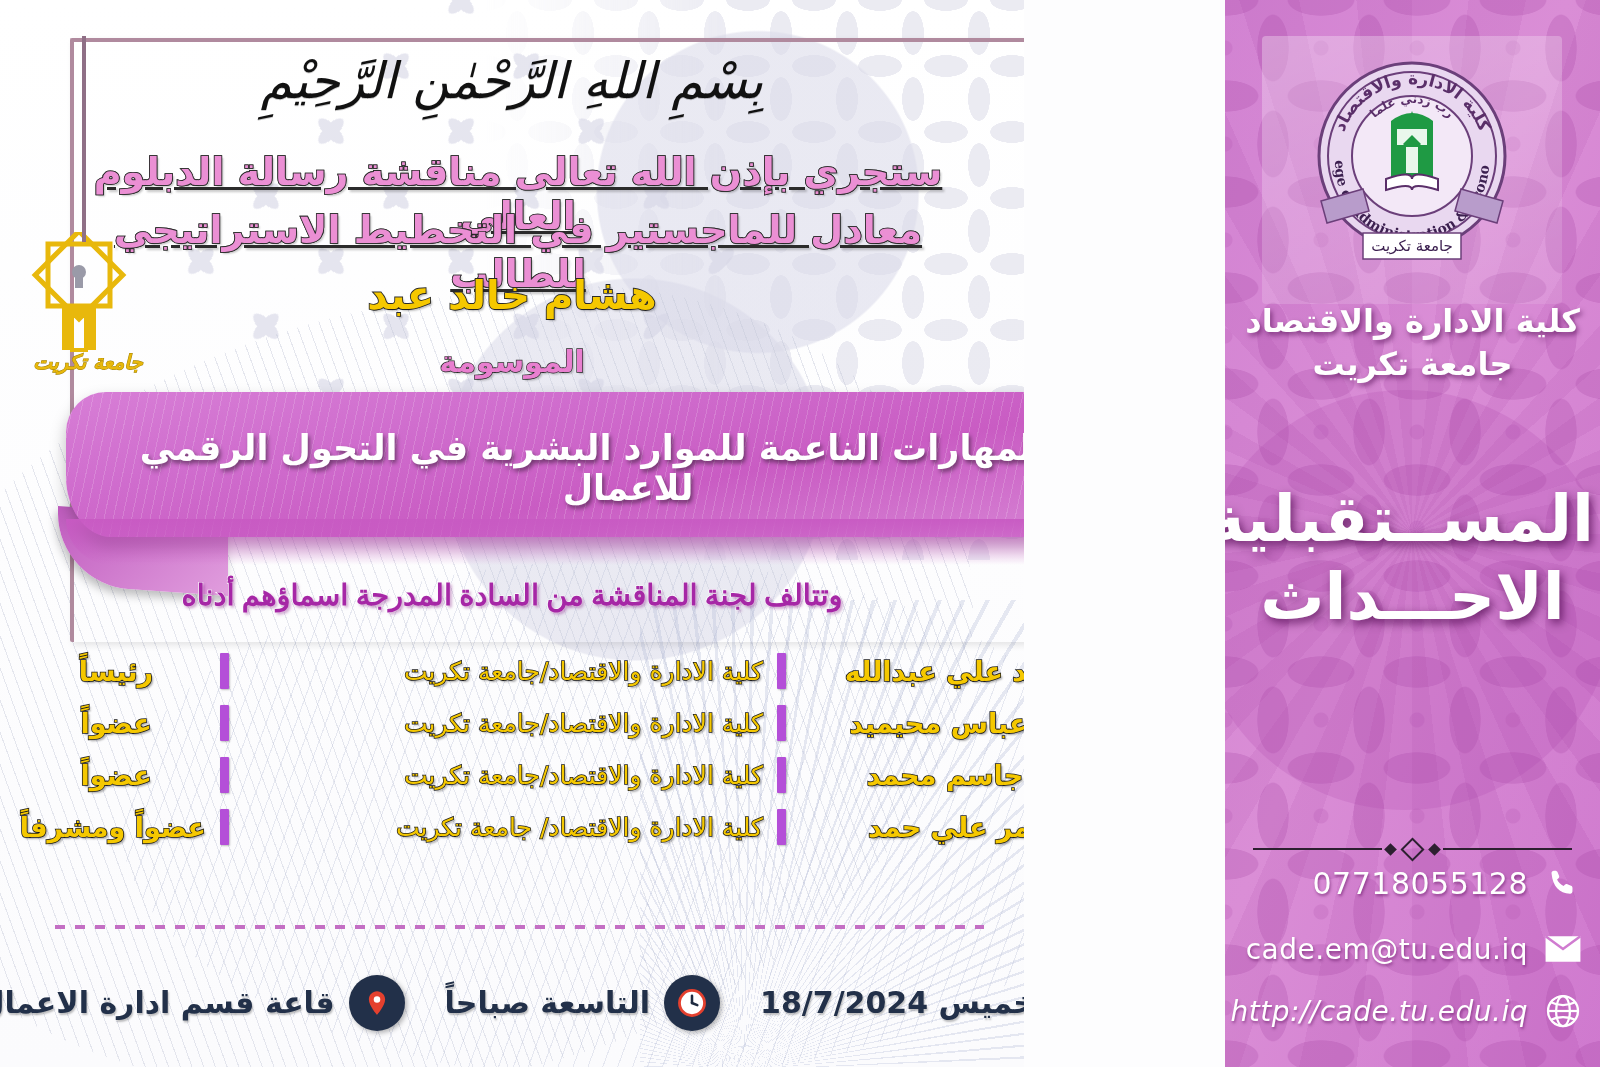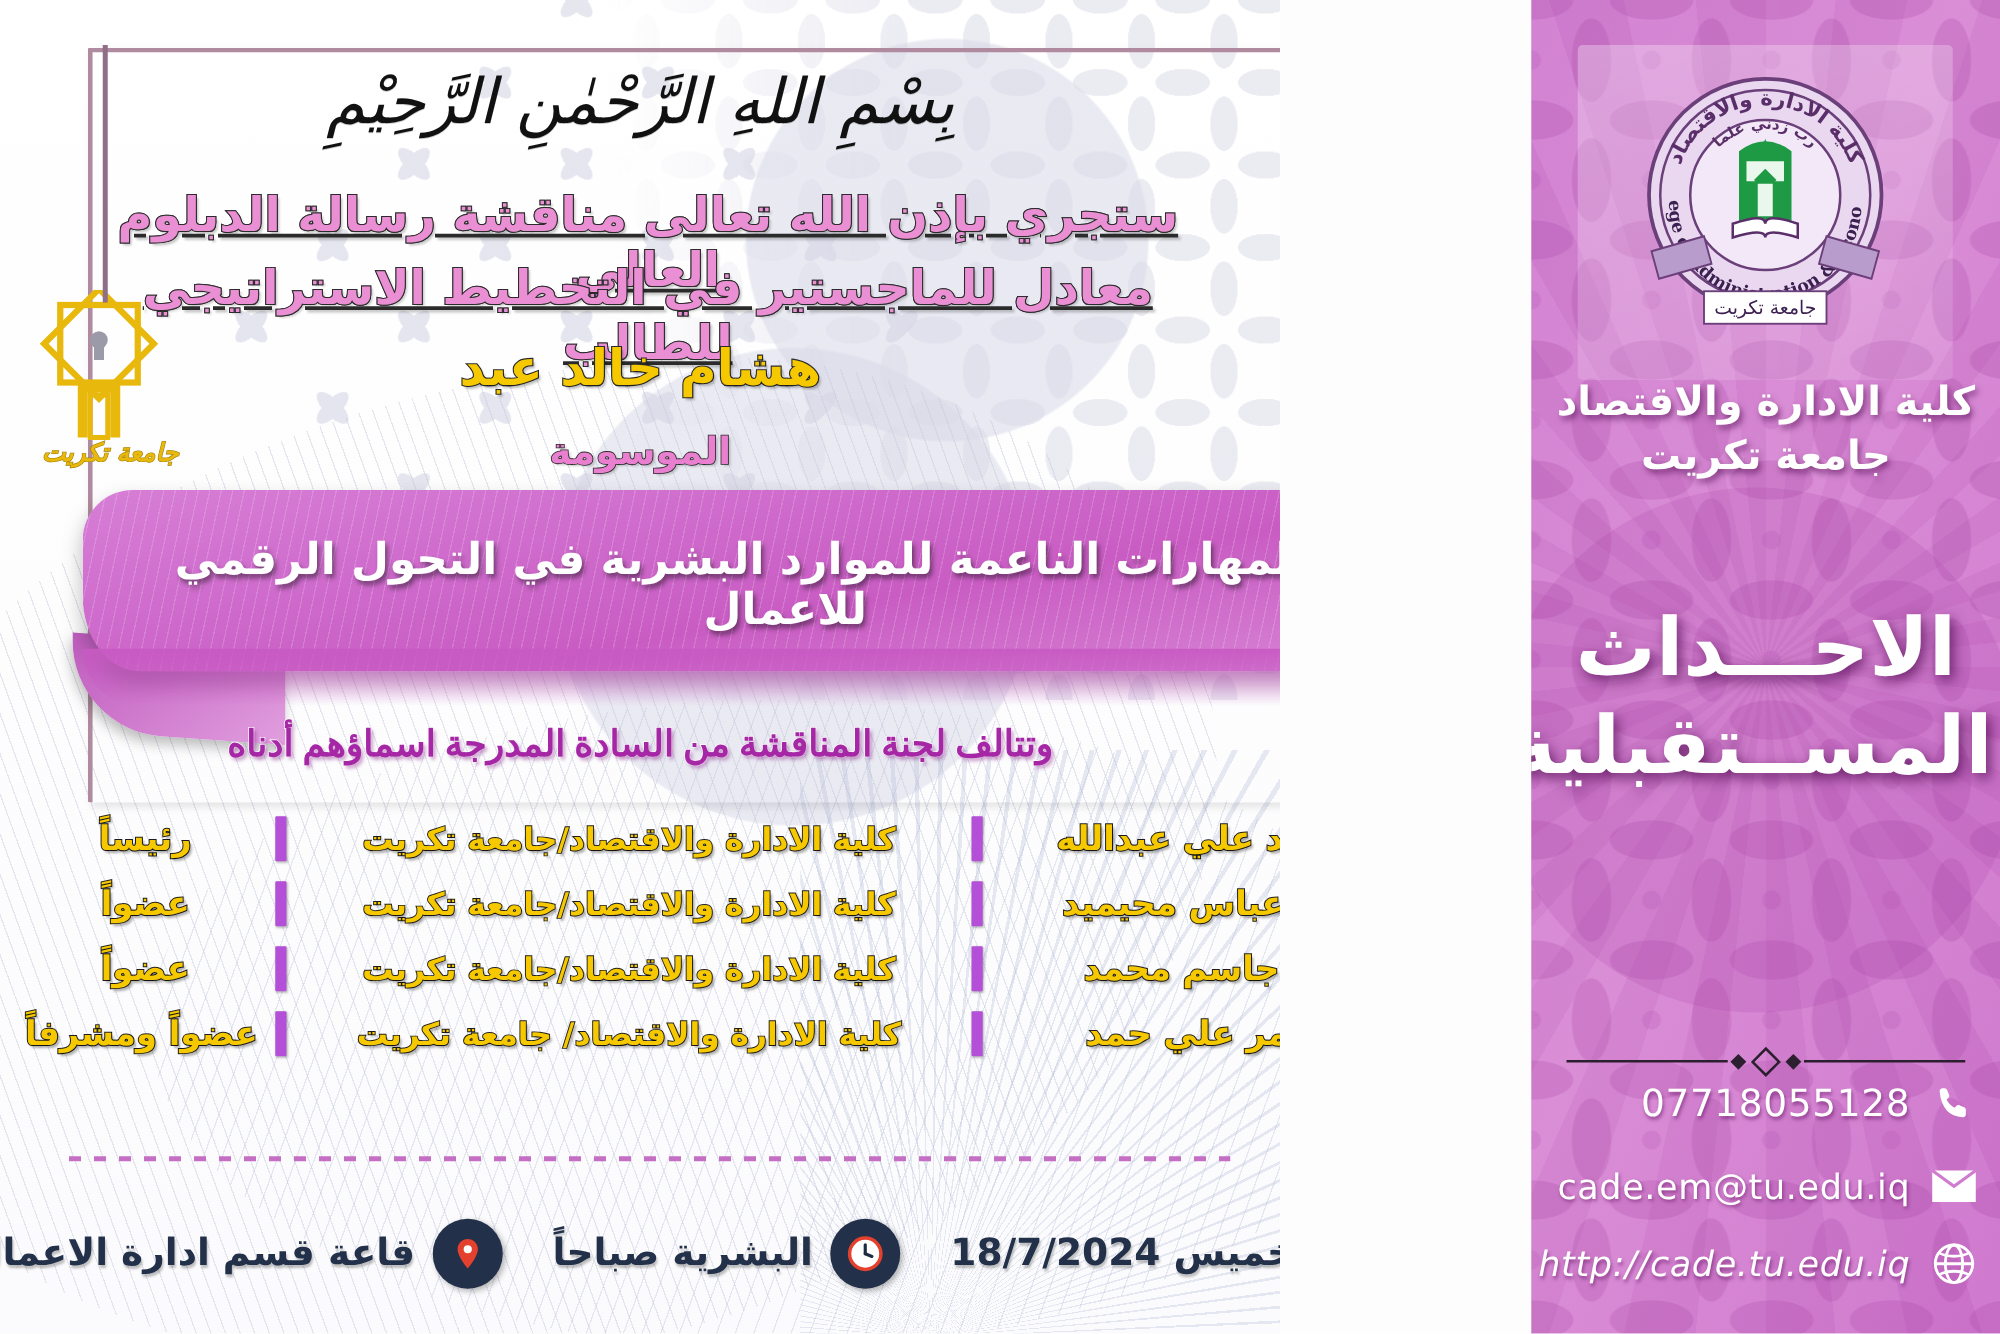--- a/index.html
+++ b/index.html
@@ -146,22 +146,22 @@
     font-weight:bold;font-size:27px;color:#f5c800;
     -webkit-text-stroke:1.6px #1c1c1c;paint-order:stroke fill;
     text-shadow:2px 2px 2px rgba(0,0,0,.3);
     white-space:nowrap;
   }
   .cbar{
     width:9px;height:36px;background:#b44fd8;border-radius:1px;flex:none;margin:0 14px;
     box-shadow:1px 1px 2px rgba(0,0,0,.25);
   }
   .caffil{
-    width:520px;text-align:center;direction:rtl;
-    font-weight:bold;font-size:25px;color:#f5c800;
+    width:520px;direction:rtl;
+    font-weight:normal;font-size:25px;color:#f5c800;
     -webkit-text-stroke:1.5px #1c1c1c;paint-order:stroke fill;
     text-shadow:2px 2px 2px rgba(0,0,0,.3);
     white-space:nowrap;
   }
   .crole{
     width:180px;text-align:center;direction:rtl;
     font-weight:bold;font-size:27px;color:#f5c800;
     -webkit-text-stroke:1.6px #1c1c1c;paint-order:stroke fill;
     text-shadow:2px 2px 2px rgba(0,0,0,.3);
     white-space:nowrap;
@@ -329,21 +329,21 @@
       </div>
 
       <div class="fitem">
         <div class="fico">
           <svg width="32" height="32" viewBox="0 0 24 24">
             <circle cx="12" cy="12" r="9.4" fill="#fff" stroke="#e4402e" stroke-width="2.1"></circle>
             <line x1="12" y1="12" x2="12" y2="6.6" stroke="#1e2b40" stroke-width="1.9" stroke-linecap="round"></line>
             <line x1="12" y1="12" x2="16" y2="13.6" stroke="#1e2b40" stroke-width="1.9" stroke-linecap="round"></line>
           </svg>
         </div>
-        <div class="ftext">البشرية صباحاً</div>
+        <div class="ftext">التاسعة صباحاً</div>
       </div>
 
       <div class="fitem">
         <div class="fico">
           <svg width="30" height="30" viewBox="0 0 24 24">
             <path d="M12 2.6c-3.6 0-6.5 2.9-6.5 6.5 0 4.9 6.5 12.3 6.5 12.3s6.5-7.4 6.5-12.3c0-3.6-2.9-6.5-6.5-6.5z" fill="#e4402e"></path>
             <circle cx="12" cy="9.1" r="2.6" fill="#fff"></circle>
           </svg>
         </div>
         <div class="ftext">قاعة قسم ادارة الاعمال</div>
@@ -407,22 +407,22 @@
         <text x="125" y="200" font-size="15" fill="#3c2050" text-anchor="middle" font-family="'DejaVu Sans',sans-serif">جامعة تكريت</text>
       </svg>
     </div>
 
     <div class="college-name">
       <div>كلية الادارة والاقتصاد</div>
       <div>جامعة تكريت</div>
     </div>
 
     <div class="sb-big">
+      <div>المســتقبلية</div>
       <div>الاحـــداث</div>
-      <div>المســتقبلية</div>
     </div>
 
     <div class="divider-orn">
       <span class="bar"></span>
       <span class="dot"></span>
       <span class="dia"></span>
       <span class="dot"></span>
       <span class="bar"></span>
     </div>
 

